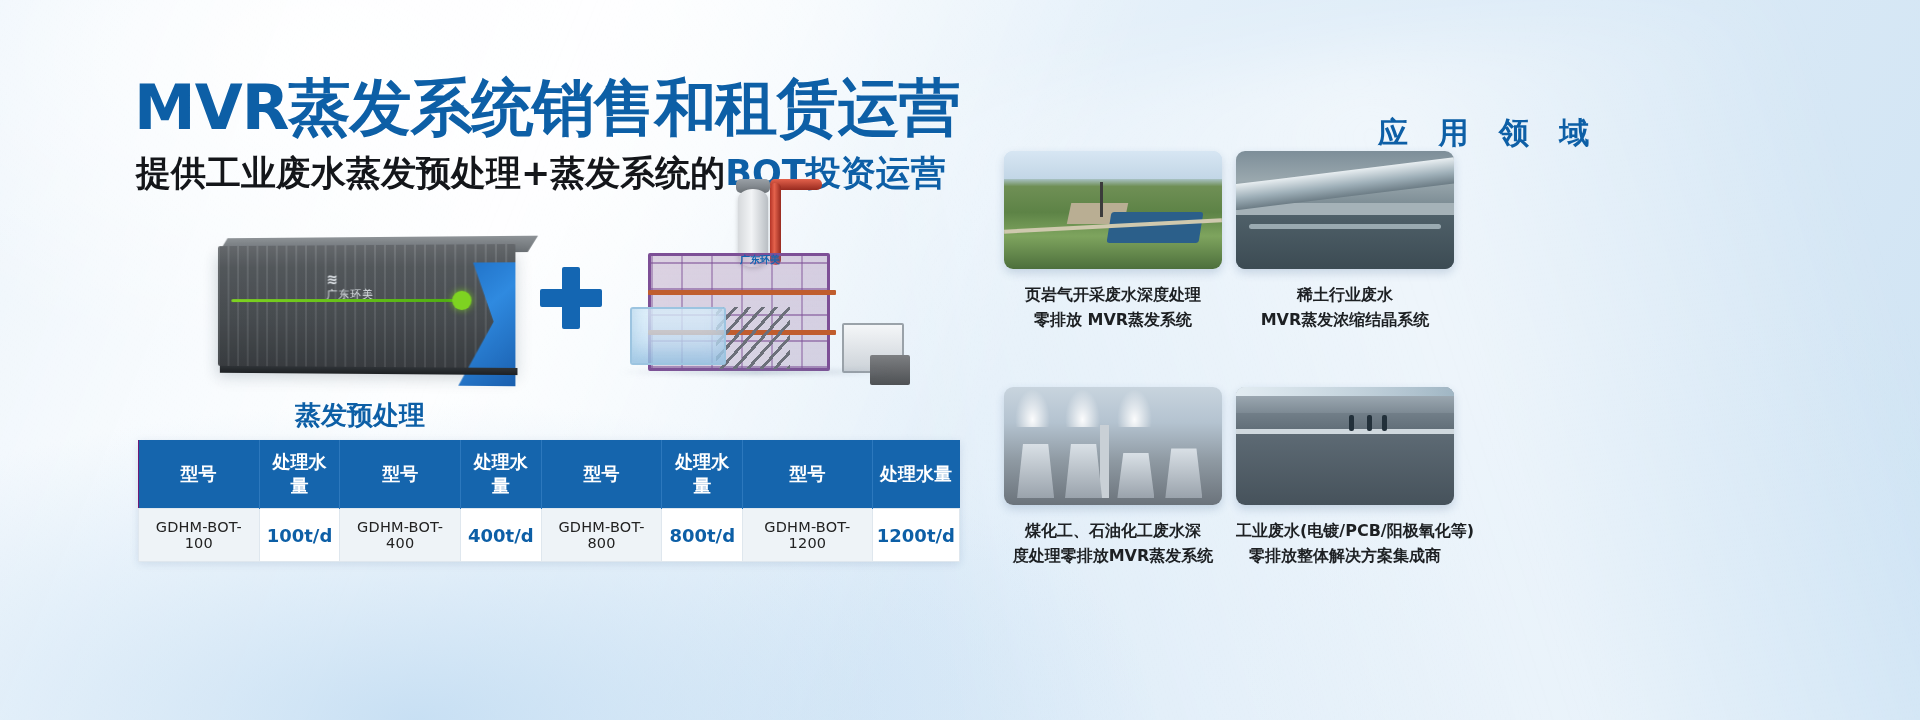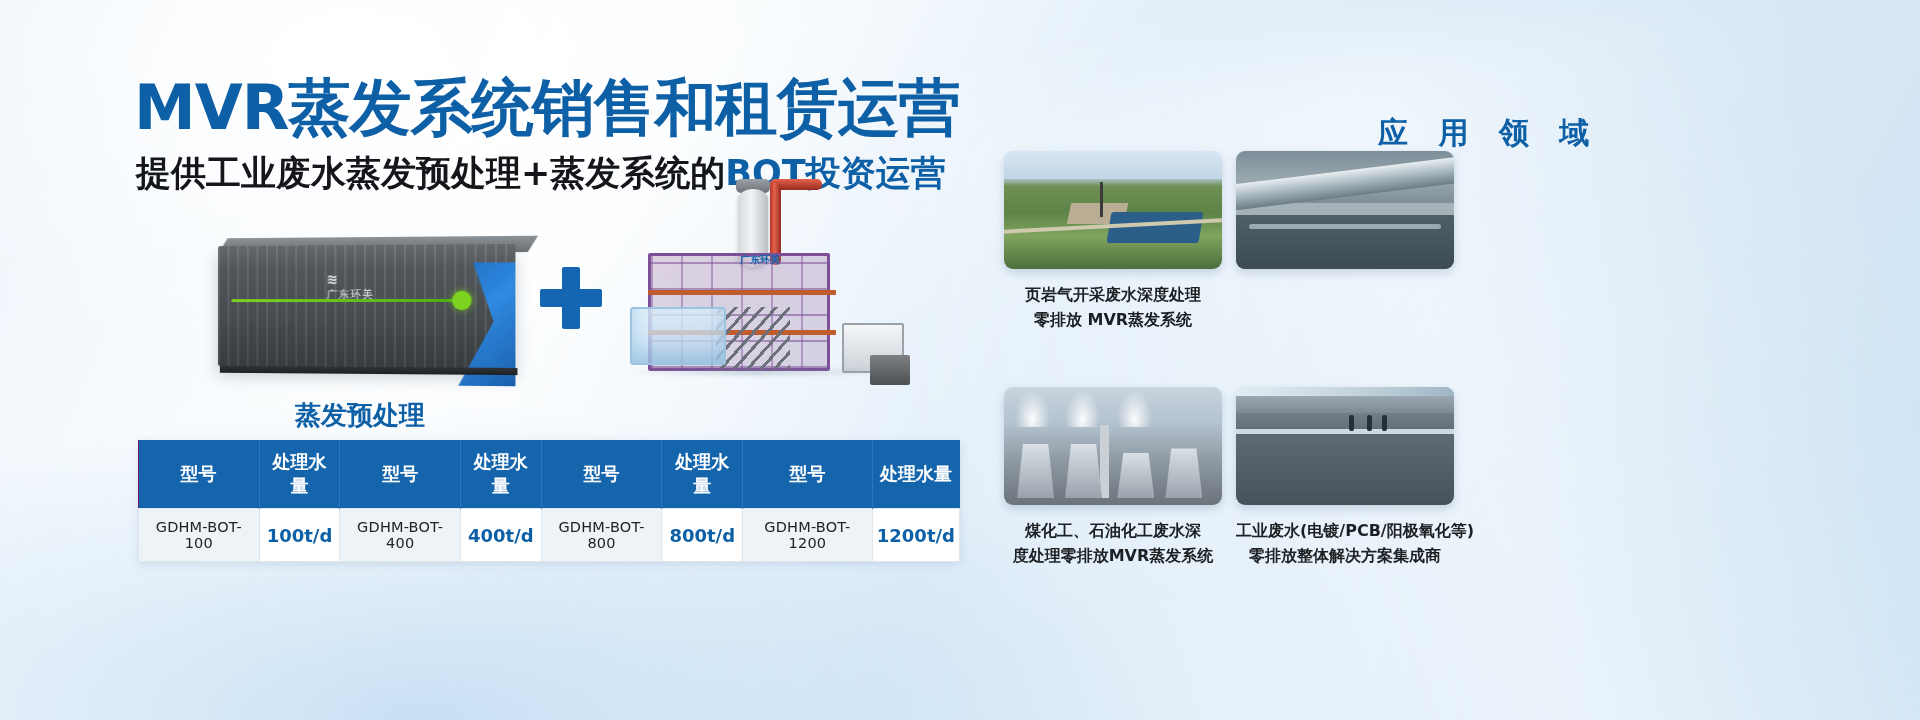--- a/index.html
+++ b/index.html
@@ -365,20 +365,24 @@
       </div>
     </div>
 
     <div class="card c2">
       <div class="thumb t-rare">
         <div class="wall"></div>
         <div class="chan"></div>
         <div class="flow"></div>
         <div class="pipe"></div>
       </div>
+      <div class="txt">
+        <div>稀土行业废水</div>
+        <div>MVR蒸发浓缩结晶系统</div>
+      </div>
     </div>
 
     <div class="card c3">
       <div class="thumb t-coal">
         <div class="smoke a"></div>
         <div class="smoke b"></div>
         <div class="smoke c"></div>
         <div class="stack"></div>
         <div class="tower a"></div>
         <div class="tower b"></div>

